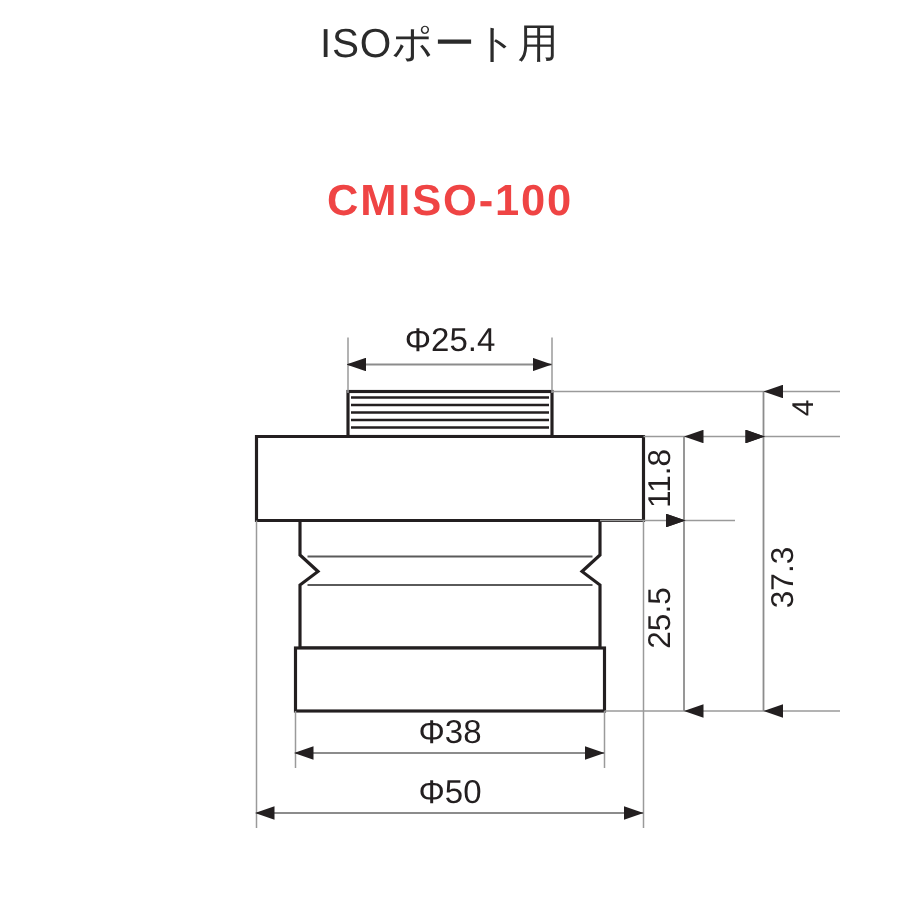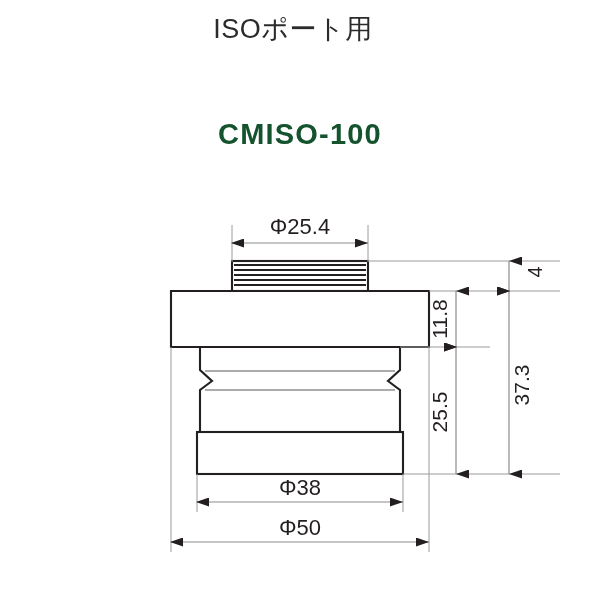--- a/index.html
+++ b/index.html
@@ -38,21 +38,21 @@
   }
   .model-code {
     position: absolute;
     left: 0;
     top: 118px;
     width: 600px;
     text-align: center;
     font-size: 29px;
     font-weight: 700;
     letter-spacing: 1.2px;
-    color: #14532d;
+    color: #ef4444;
   }
   #drawing {
     position: absolute;
     left: 0;
     top: 0;
     width: 600px;
     height: 601px;
   }
   svg text {
     font-family: "Liberation Sans", "DejaVu Sans", sans-serif;

